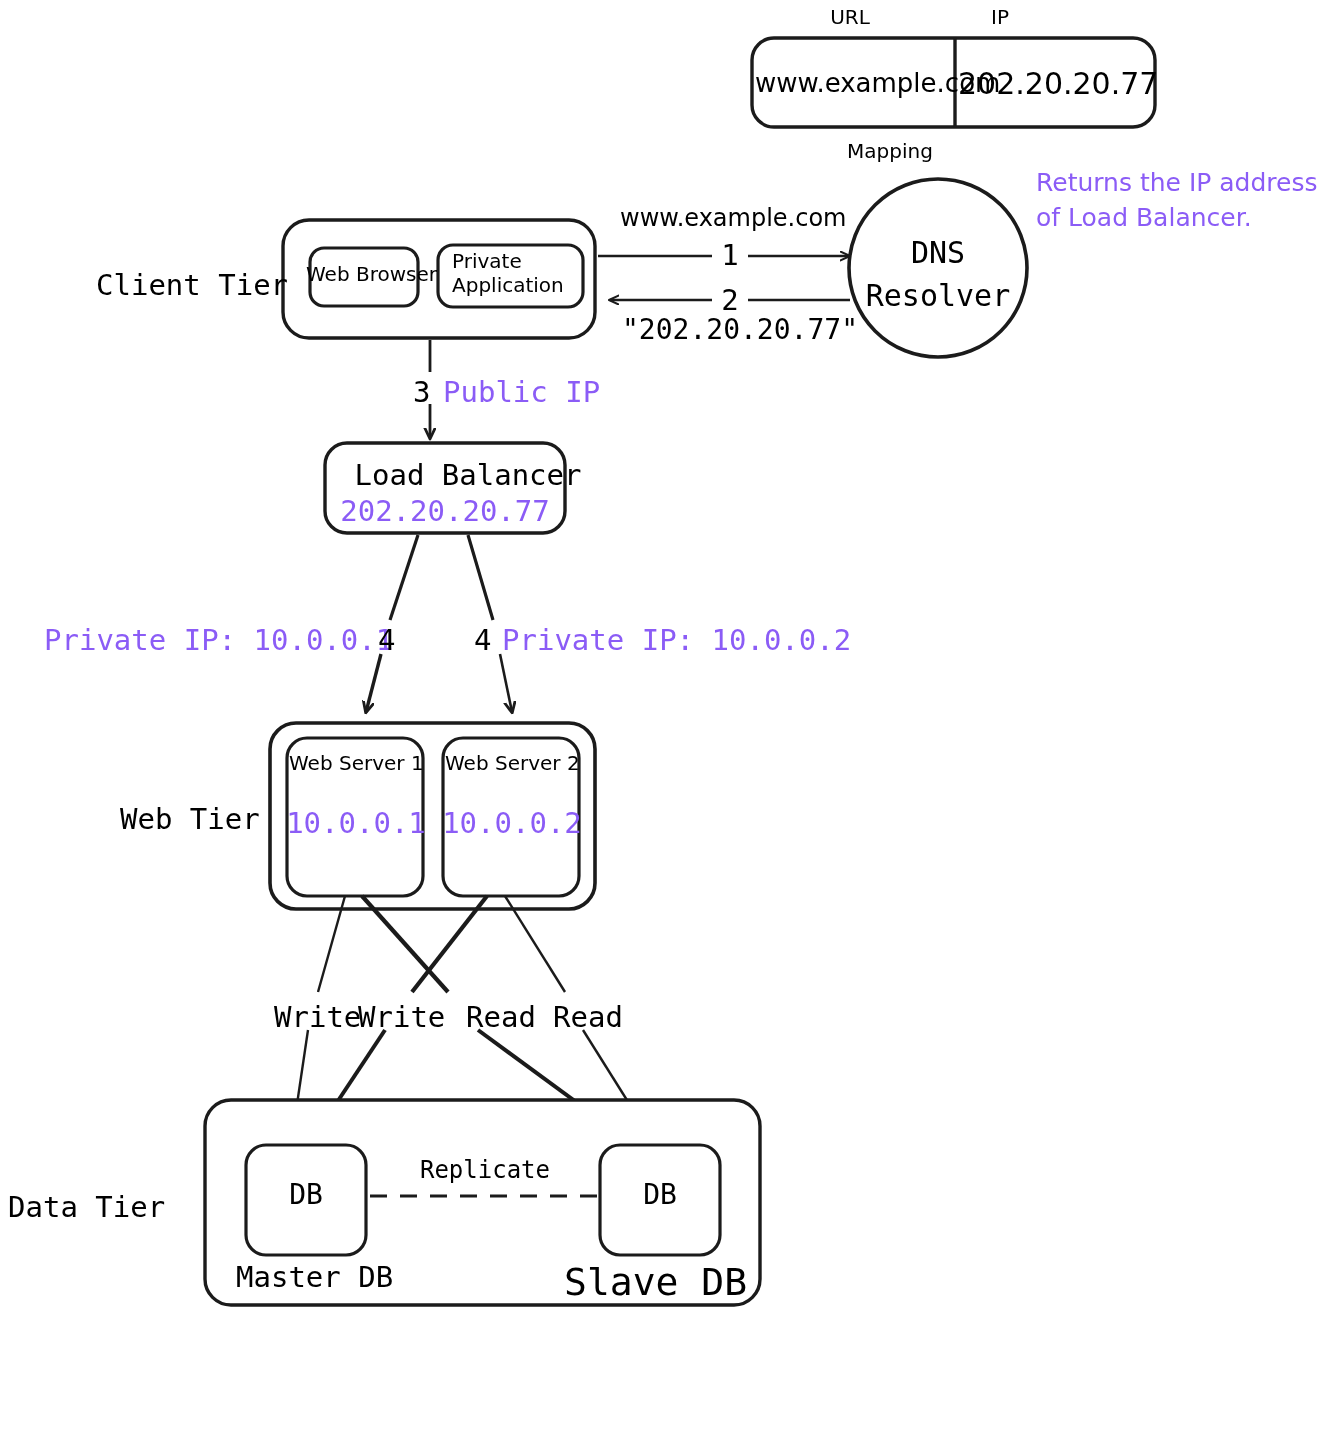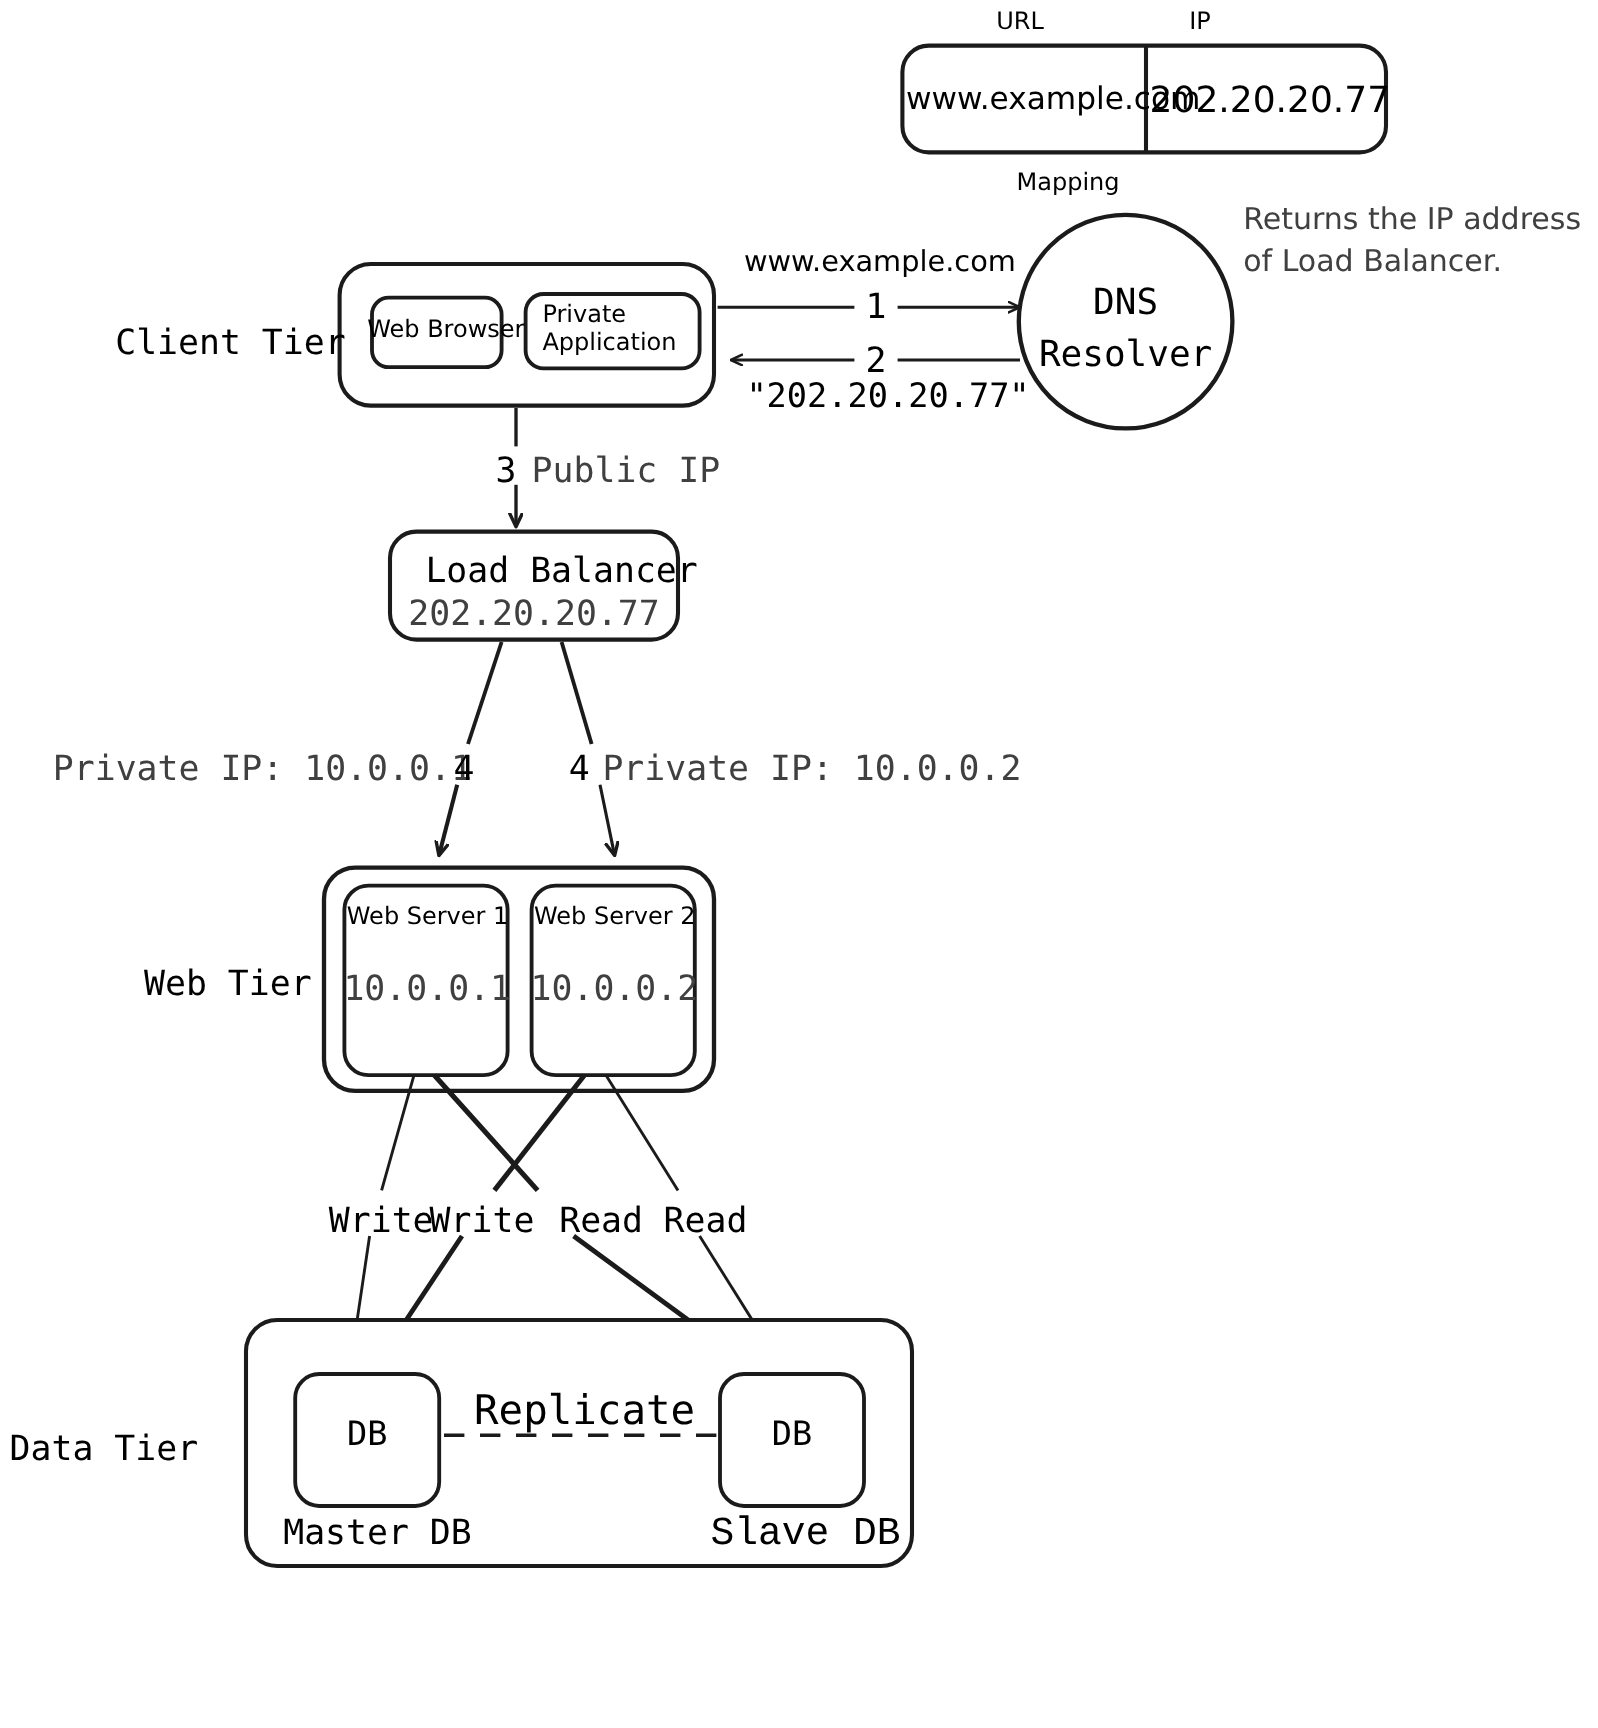--- a/index.html
+++ b/index.html
@@ -24,21 +24,21 @@
     height: 1440px;
   }
   .lbl {
     position: absolute;
     white-space: pre;
     line-height: 1.18;
     color: #000000;
   }
   .mono  { font-family: "DejaVu Sans Mono", monospace; }
   .sans  { font-family: "DejaVu Sans", sans-serif; }
-  .blue  { color: #404040; }
+  .blue  { color: #8b5cf6; }
   .ctr   { text-align: center; }
 </style>
 </head>
 <body>
 
 <div id="stage">
 
   <svg class="layer" viewBox="0 0 1332 1440">
     <defs>
       <marker id="ah" markerWidth="11" markerHeight="11" refX="9" refY="5.0" orient="auto" markerUnits="userSpaceOnUse">
@@ -162,17 +162,17 @@
 
   <div class="lbl mono" style="left:274px; top:1000px; font-size:29px;">Write</div>
   <div class="lbl mono" style="left:358px; top:1000px; font-size:29px;">Write</div>
   <div class="lbl mono" style="left:466px; top:1000px; font-size:29px;">Read</div>
   <div class="lbl mono" style="left:553px; top:1000px; font-size:29px;">Read</div>
 
   <div class="lbl mono" style="left:8px; top:1190px; font-size:29px;text-align:right;">Data Tier</div>
   <div class="lbl mono ctr" style="left:246px; top:1178px; width:120px; font-size:28px;">DB</div>
   <div class="lbl mono ctr" style="left:236px; top:1260px; width:142px; font-size:29px;">Master DB</div>
   <div class="lbl mono ctr" style="left:600px; top:1178px; width:120px; font-size:28px;">DB</div>
-  <div class="lbl mono ctr" style="left:592px; top:1260px; width:138px; font-size:33px;font-family:Liberation Mono, monospace;">Slave DB</div>
-  <div class="lbl mono ctr" style="left:395px; top:1156px; width:180px; font-size:34px;">Replicate</div>
+  <div class="lbl mono ctr" style="left:564px; top:1260px; width:138px; font-size:38px;">Slave DB</div>
+  <div class="lbl mono ctr" style="left:395px; top:1156px; width:180px; font-size:24px;">Replicate</div>
 
 
 </div>
 
 </body></html>

